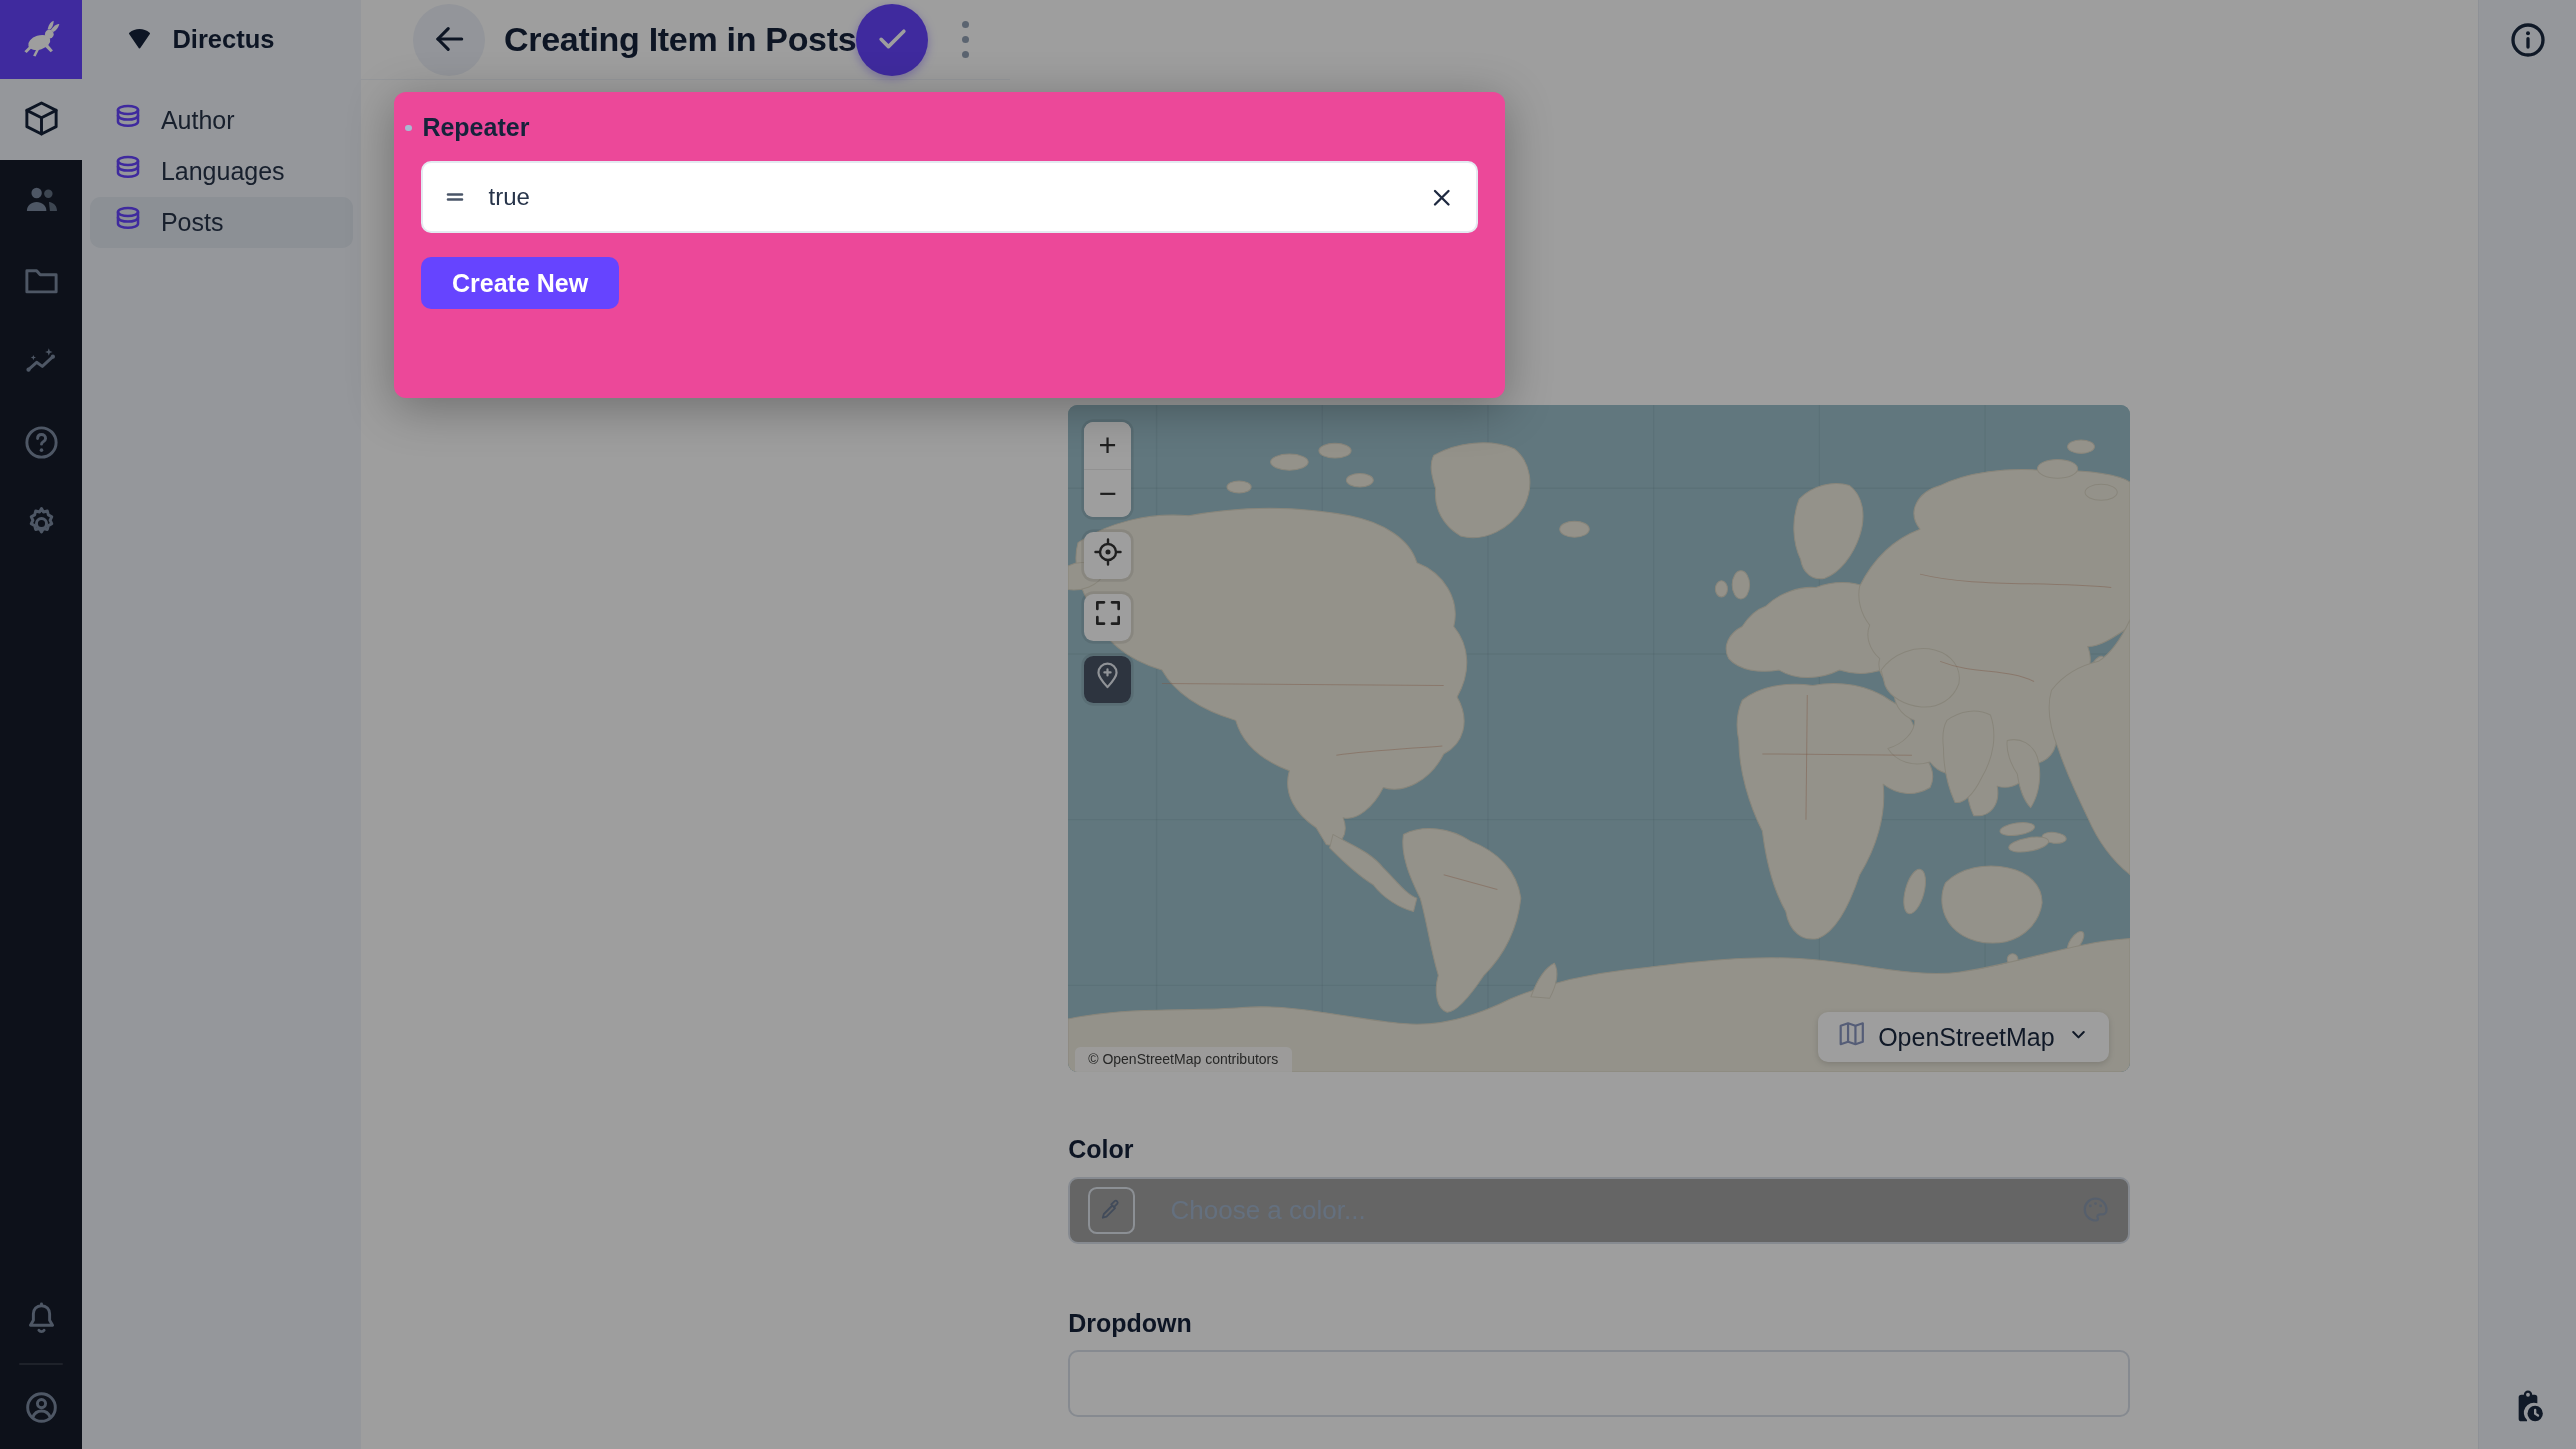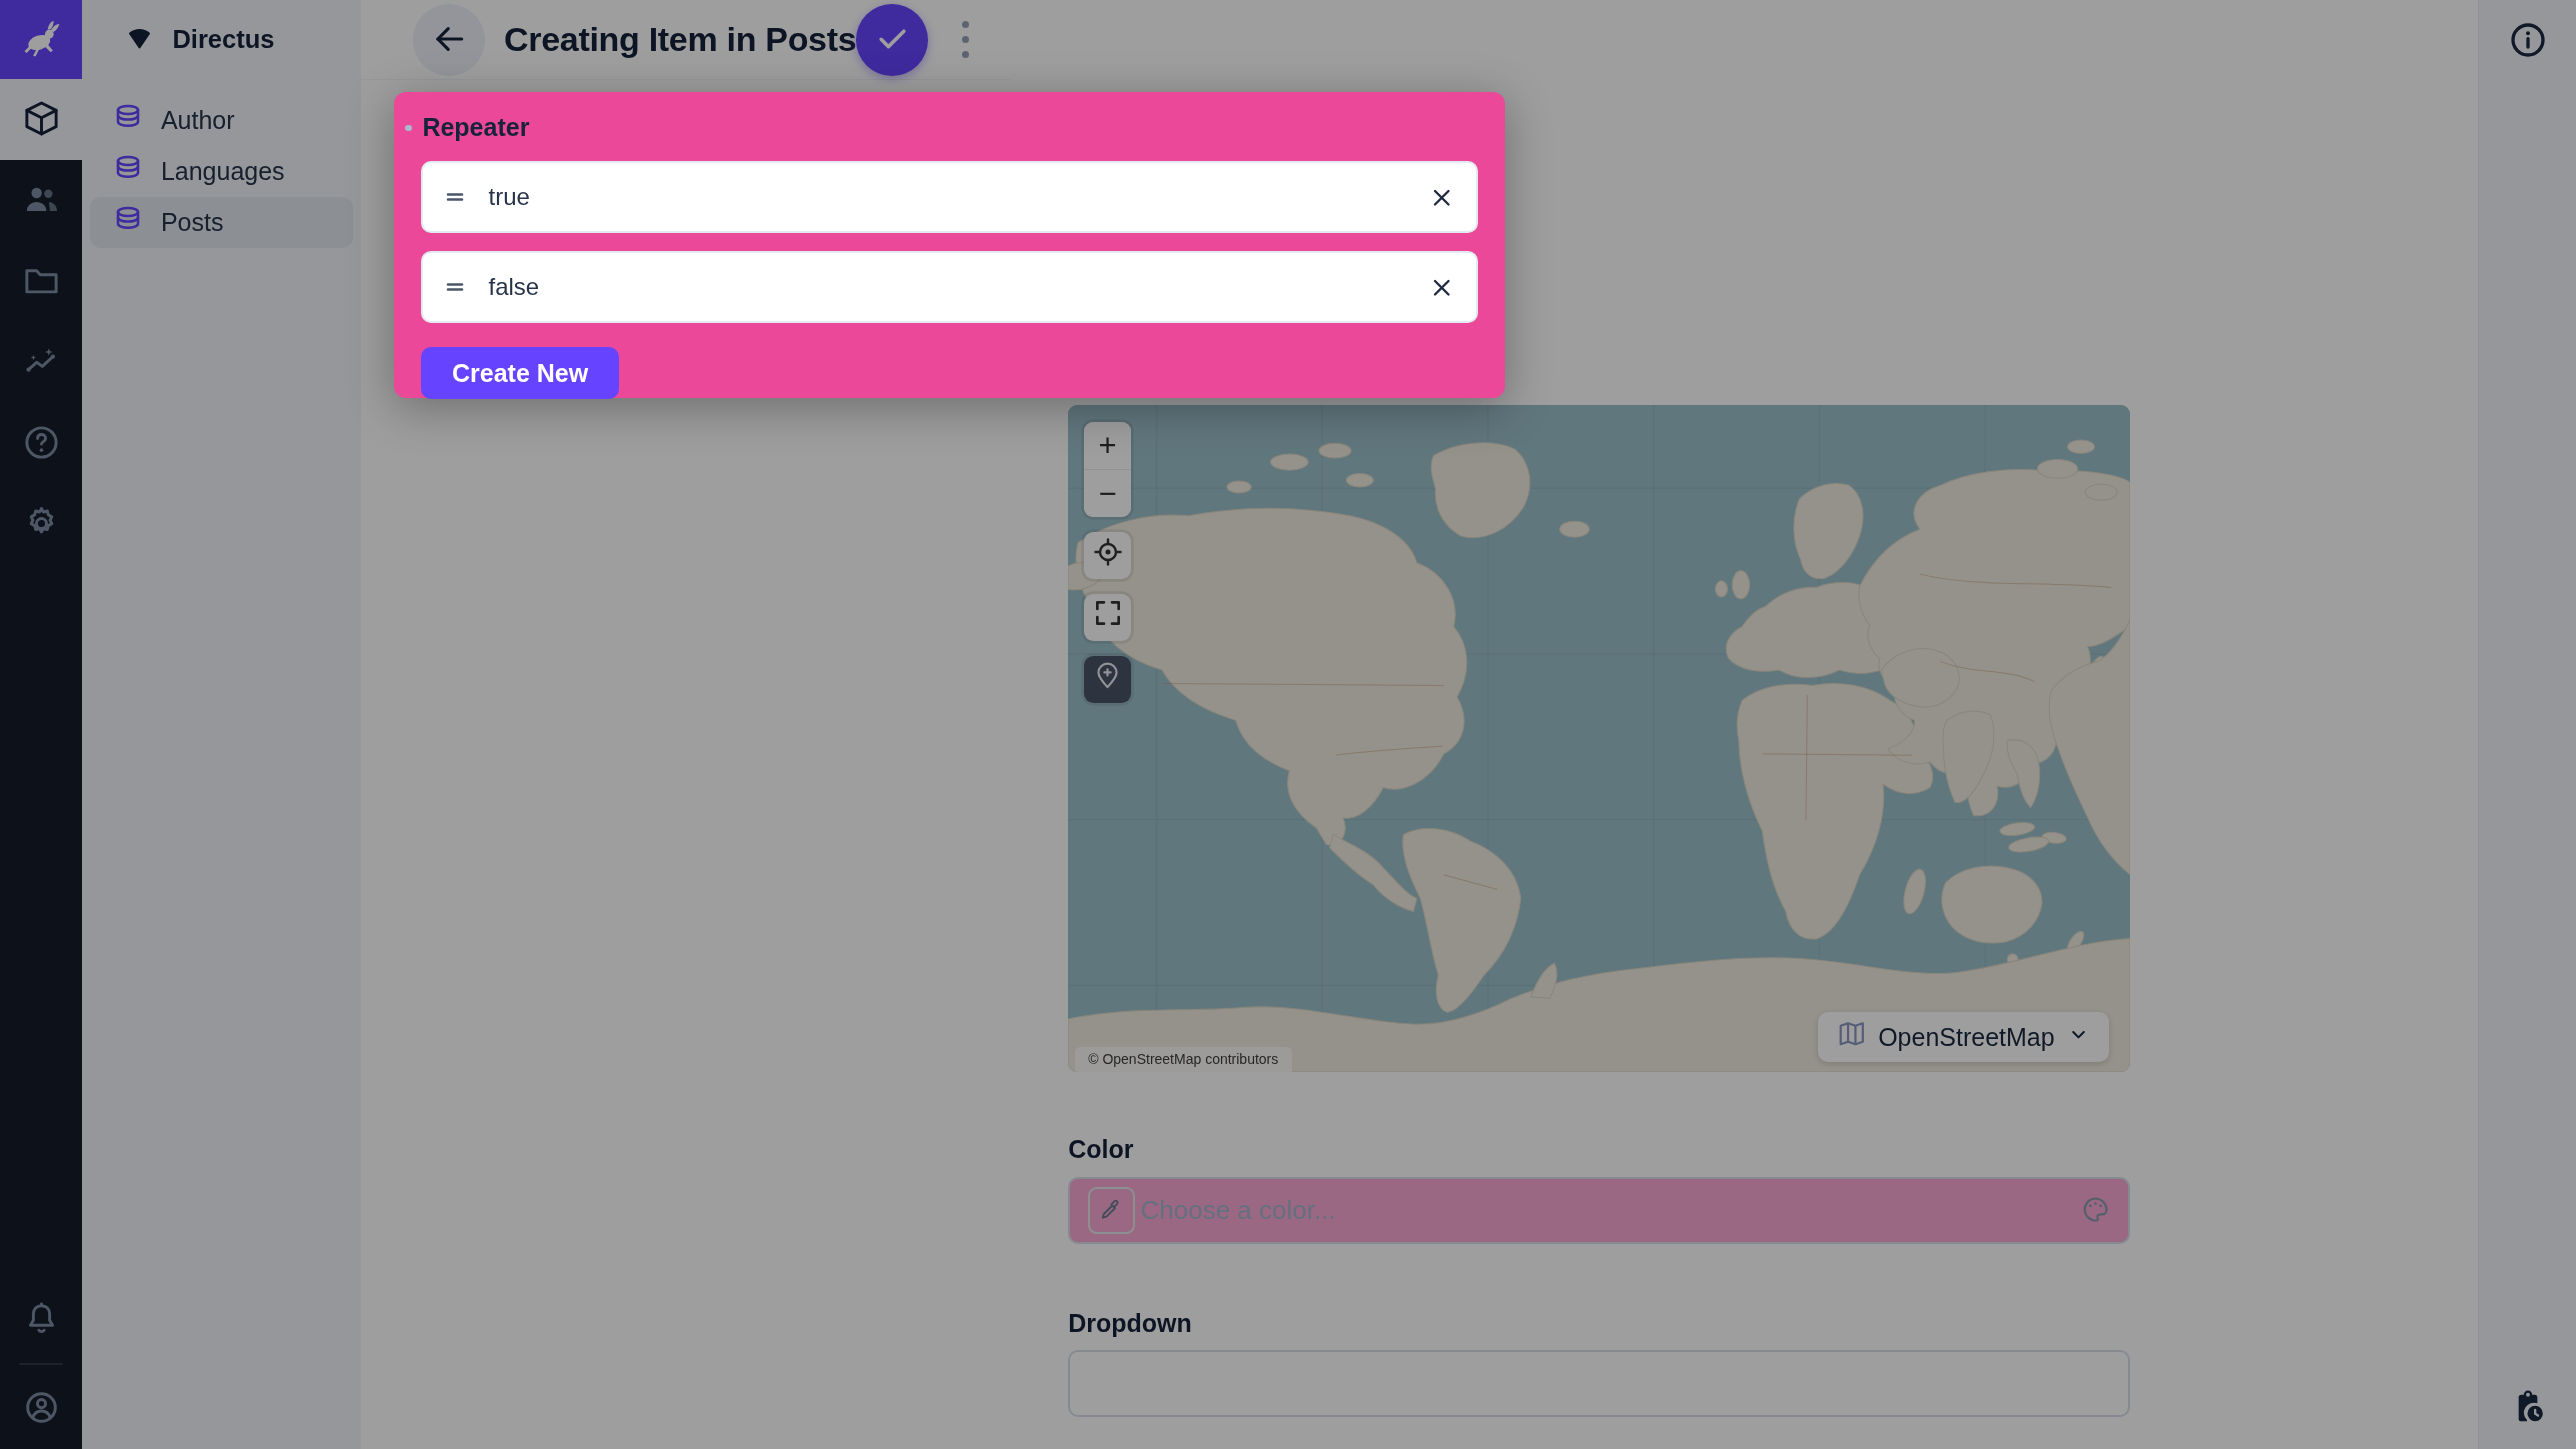--- a/index.html
+++ b/index.html
@@ -51,21 +51,21 @@
   .ctl-group .ctl + .ctl{border-top:1.3px solid #EBEBEB;}
   .ctl.single{border-radius:9.4px;box-shadow:0 0 0 2.7px rgba(0,0,0,0.08);}
   .ctl.dark{background:#4A5567;color:#E8EDF4;}
   .map-attrib{position:absolute;left:6.7px;bottom:0;background:rgba(255,255,255,0.78);padding:4.7px 13.4px;font-size:14px;
     color:#404040;border-radius:5.4px 5.4px 0 0;}
   .osm-btn{position:absolute;right:21.5px;bottom:10px;height:50px;background:#fff;border-radius:10px;display:flex;align-items:center;
     gap:12px;padding:0 19px;font-size:25px;font-weight:500;color:#1B2940;cursor:pointer;box-shadow:0 2px 6.7px rgba(0,0,0,0.15);}
 
   
   .color-input{position:absolute;left:58px;top:1177px;width:1062px;height:67px;border:2px solid #D8DFE9;border-radius:10px;
-    display:flex;align-items:center;padding:0 17.4px;gap:4px;background:#f9a8d4;box-sizing:border-box;}
+    display:flex;align-items:center;padding:0 17.4px;gap:34px;background:#a3a3a3;box-sizing:border-box;}
   .eyedrop-btn{width:43px;height:43px;border:2px solid #E2E8F0;border-radius:8.7px;display:flex;align-items:center;justify-content:center;
     color:#6B7A92;cursor:pointer;flex-shrink:0;}
   .color-input input{flex:1;border:none;outline:none;font-size:26px;color:#16233B;background:transparent;font-family:inherit;min-width:0;}
   .color-input input::placeholder{color:#A2B5CD;}
   .palette{color:#8B99AE;flex-shrink:0;}
 
   
   .dd-input{position:absolute;left:58px;top:1350px;width:1062px;height:67px;border:2px solid #D8DFE9;border-radius:10px;background:#fff;box-sizing:border-box;cursor:pointer;}
 
   
@@ -439,29 +439,16 @@
       </svg>
     </span>
     <span class="rep-value">true</span>
     <span class="rep-x">
       <svg width="29.5" height="29.5" viewBox="0 0 24 24" fill="none" stroke="currentColor" stroke-width="1.9" stroke-linecap="round">
         <path d="M6.5 6.5 L17.5 17.5 M17.5 6.5 L6.5 17.5"></path>
       </svg>
     </span>
   </div>
 
-  <div class="rep-row">
-    <span class="rep-handle">
-      <svg width="24" height="24" viewBox="0 0 24 24" fill="none" stroke="currentColor" stroke-width="2.6" stroke-linecap="round">
-        <path d="M5 9.5 h14 M5 14.5 h14"></path>
-      </svg>
-    </span>
-    <span class="rep-value">false</span>
-    <span class="rep-x">
-      <svg width="29.5" height="29.5" viewBox="0 0 24 24" fill="none" stroke="currentColor" stroke-width="1.9" stroke-linecap="round">
-        <path d="M6.5 6.5 L17.5 17.5 M17.5 6.5 L6.5 17.5"></path>
-      </svg>
-    </span>
-  </div>
 
   <button class="create-btn">Create New</button>
 </section>
 
 
 </body></html>

